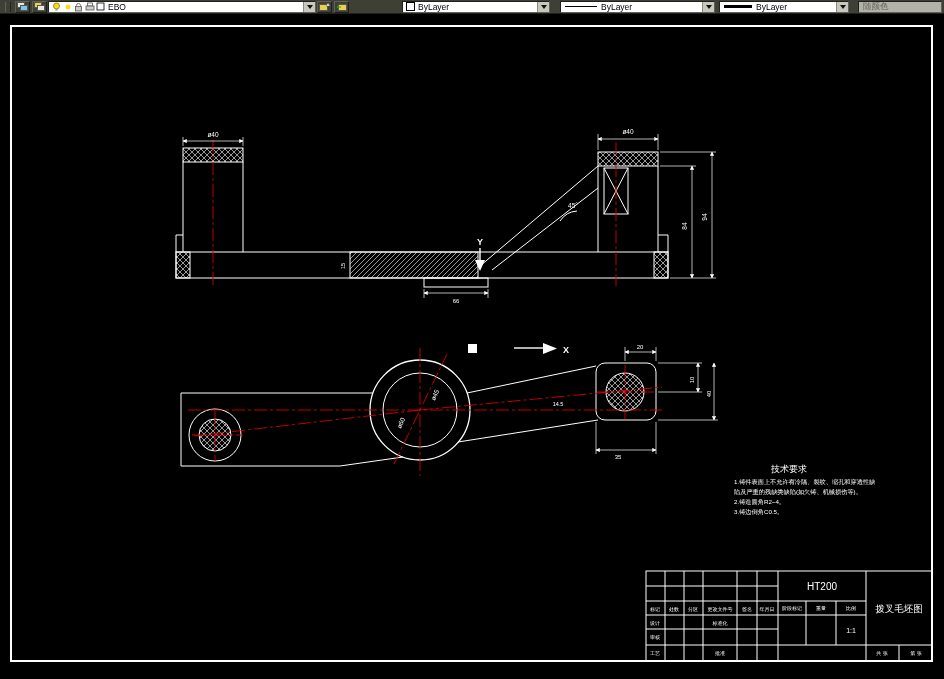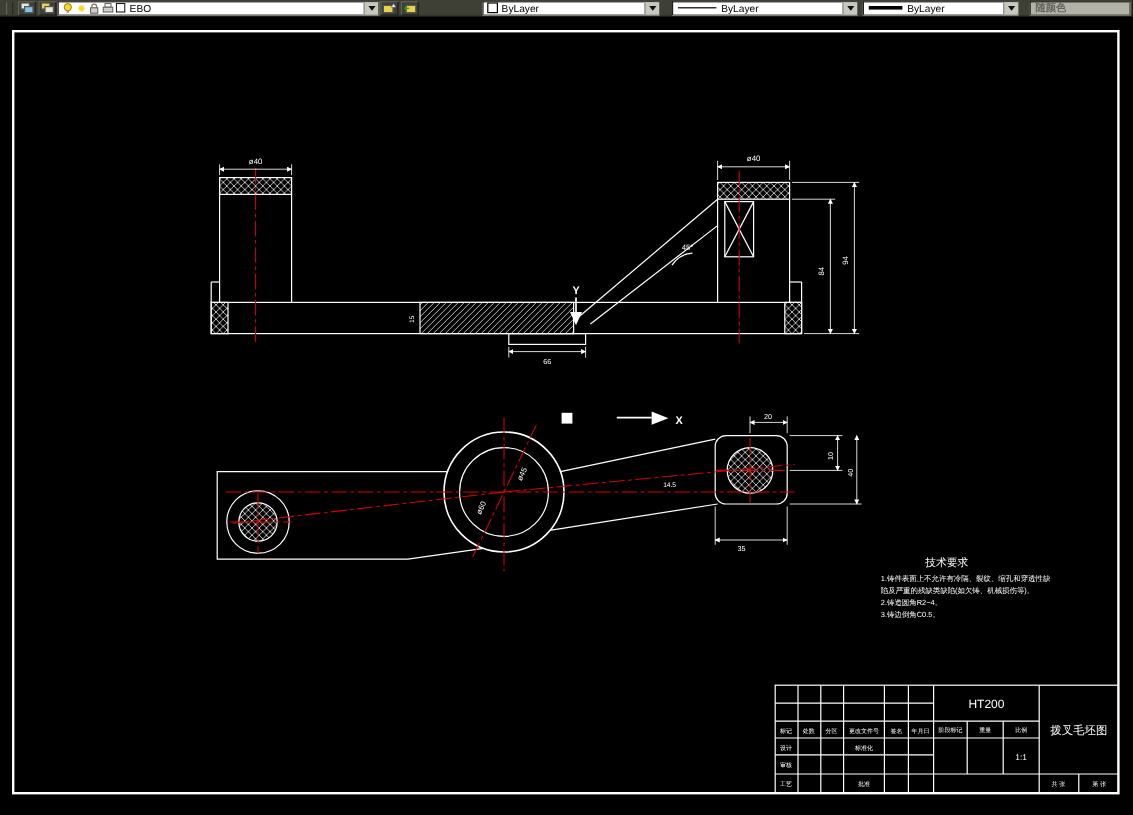--- a/index.html
+++ b/index.html
@@ -16,21 +16,21 @@
          display:flex;align-items:center;font-size:8.5px;color:#000;box-sizing:border-box;padding-left:2px;}
   .combo-text{flex:1;white-space:nowrap;overflow:hidden;padding:0 2px;}
   .dd{width:11px;height:100%;background:#c8c8bf;border-left:1px solid #8a8a80;
       display:flex;align-items:center;justify-content:center;flex:none;}
   .tri{width:0;height:0;border-left:3px solid transparent;border-right:3px solid transparent;border-top:4px solid #111;}
   .licon{display:flex;align-items:center;justify-content:center;width:11px;flex:none;}
   .layercombo{width:268px;}
   .colorcombo{width:148px;margin-left:52px;}
   .ltcombo{width:155px;margin-left:10px;}
   .lwcombo{width:130px;margin-left:4px;}
-  .pscombo{width:84px;background:#b2b2a8;border-color:#1f201b #5f6156 #5f6156 #1f201b;font-weight:bold;}
+  .pscombo{width:84px;background:#b2b2a8;border-color:#1f201b #5f6156 #5f6156 #1f201b;}
   .pscombo .combo-text{color:#65655e;}
   .swatch-w{width:7px;height:7px;background:#fff;border:1px solid #000;flex:none;margin:0 1px;}
   .ltline{width:32px;height:1px;background:#000;flex:none;margin:0 2px;}
   .lwline{width:28px;height:3px;background:#000;flex:none;margin:0 2px;}
   .spacer{flex:1;}
   
   .canvas{position:absolute;top:14px;left:0;width:944px;height:665px;background:#000;}
   svg text{user-select:none;}
 </style>
 </head>

